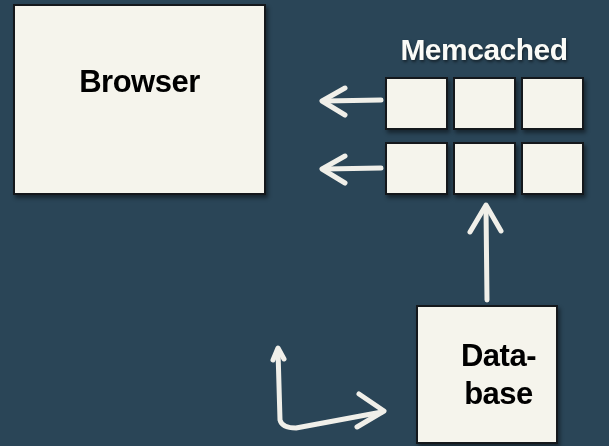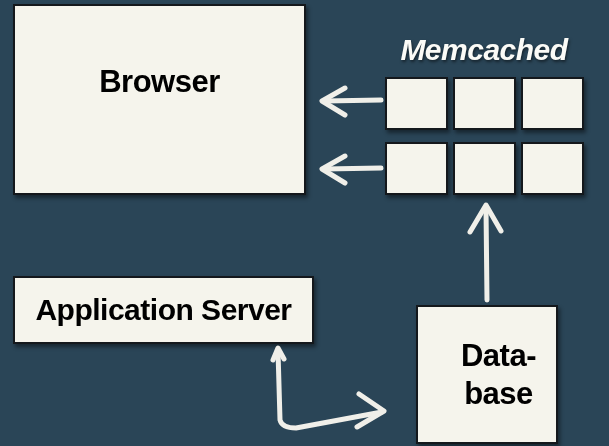--- a/index.html
+++ b/index.html
@@ -32,21 +32,21 @@
     letter-spacing: -0.5px;
     text-align: center;
     line-height: 1.05;
     white-space: pre-line;
   }
 
   
   #browser-node {
     left: 13px;
     top: 4px;
-    width: 293px;
+    width: 253px;
     height: 191px;
     align-items: flex-start;
   }
   #browser-node .label {
     font-size: 31px;
     margin-top: 60px;
   }
 
   
   #app-server-node {
@@ -86,21 +86,20 @@
     position: absolute;
     left: 0;
     top: 0;
     width: 202px;
     text-align: center;
     color: #fbfbf7;
     font-size: 30px;
     font-weight: bold;
     letter-spacing: -0.5px;
     text-shadow: 1px 2px 3px rgba(0,0,0,0.5);
-    font-style: italic;
   }
   #memcached-grid {
     position: absolute;
     left: 2px;
     top: 44px;
     width: 200px;
     display: grid;
     grid-template-columns: repeat(3, 63px);
     grid-template-rows: repeat(2, 53px);
     column-gap: 5px;
@@ -132,23 +131,20 @@
 </style>
 </head>
 <body>
 
 <div id="canvas">
 
   <div class="node" id="browser-node">
     <span class="label">Browser</span>
   </div>
 
-  <div class="node" id="app-server-node">
-    <span class="label">Application Server</span>
-  </div>
 
   <div class="node" id="database-node">
     <span class="label">Data-
 base</span>
   </div>
 
   <div id="memcached-group">
     <div id="memcached-title">Memcached</div>
     <div id="memcached-grid">
       <div class="cache-cell"></div>

